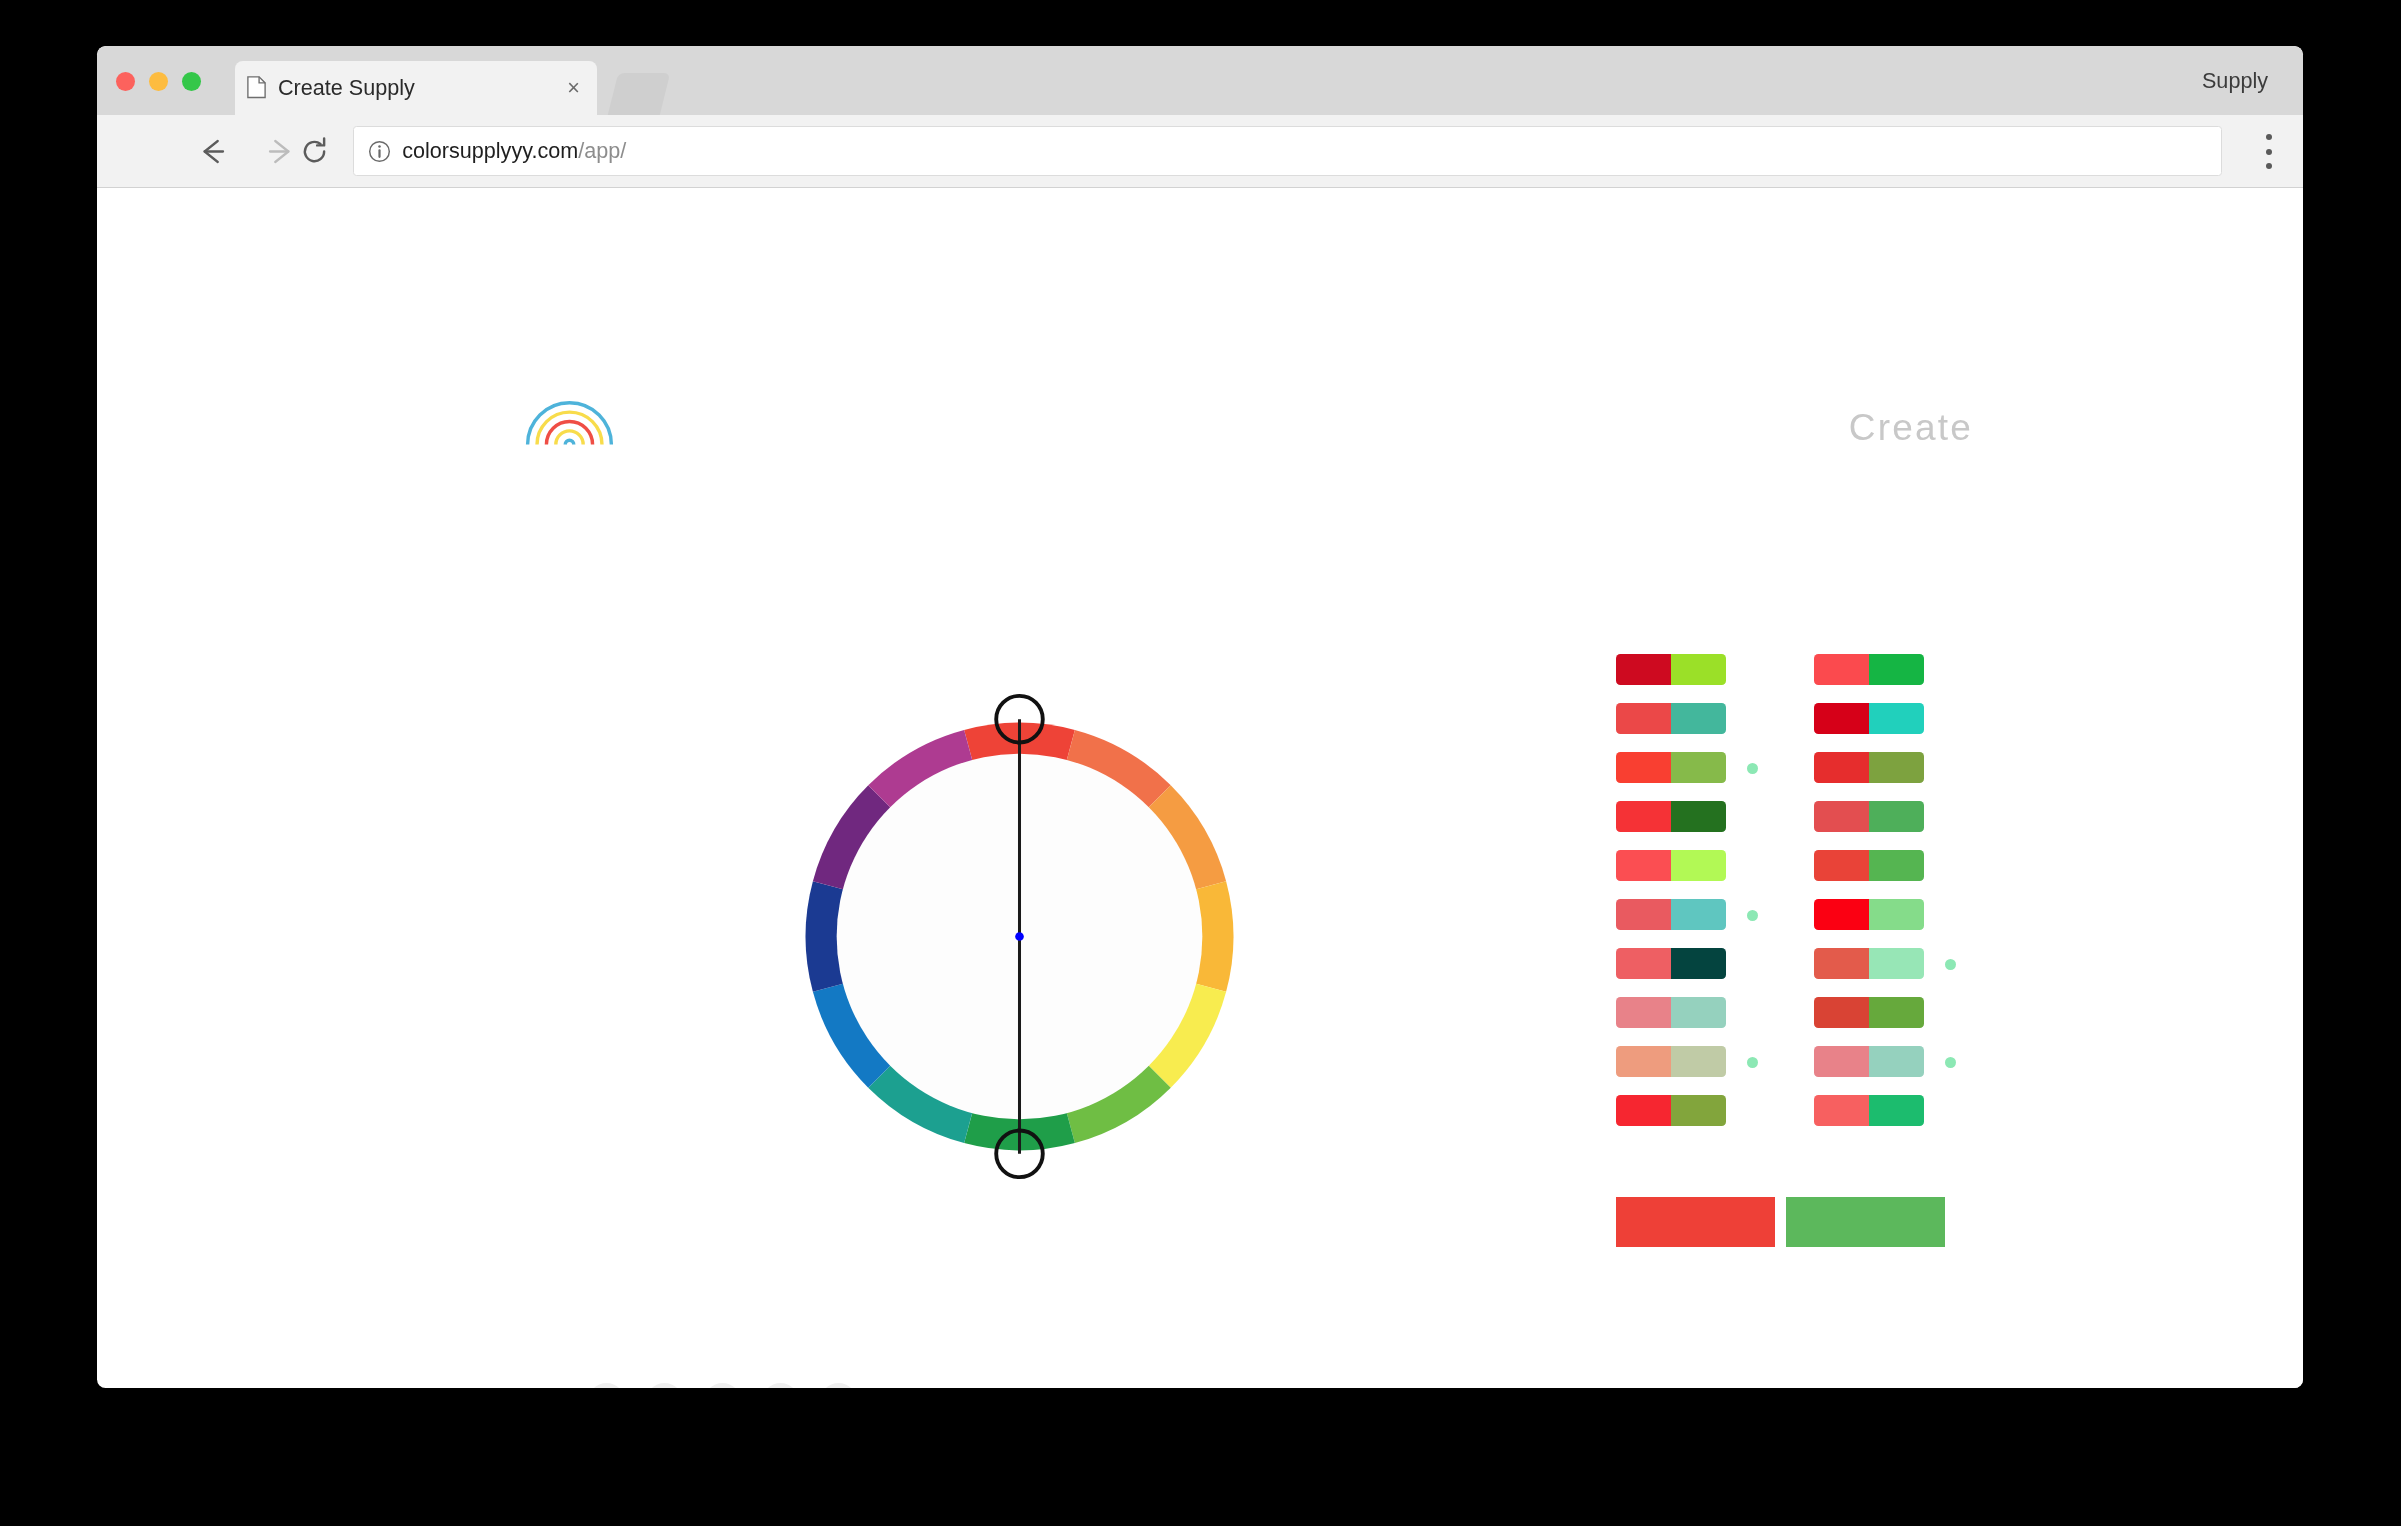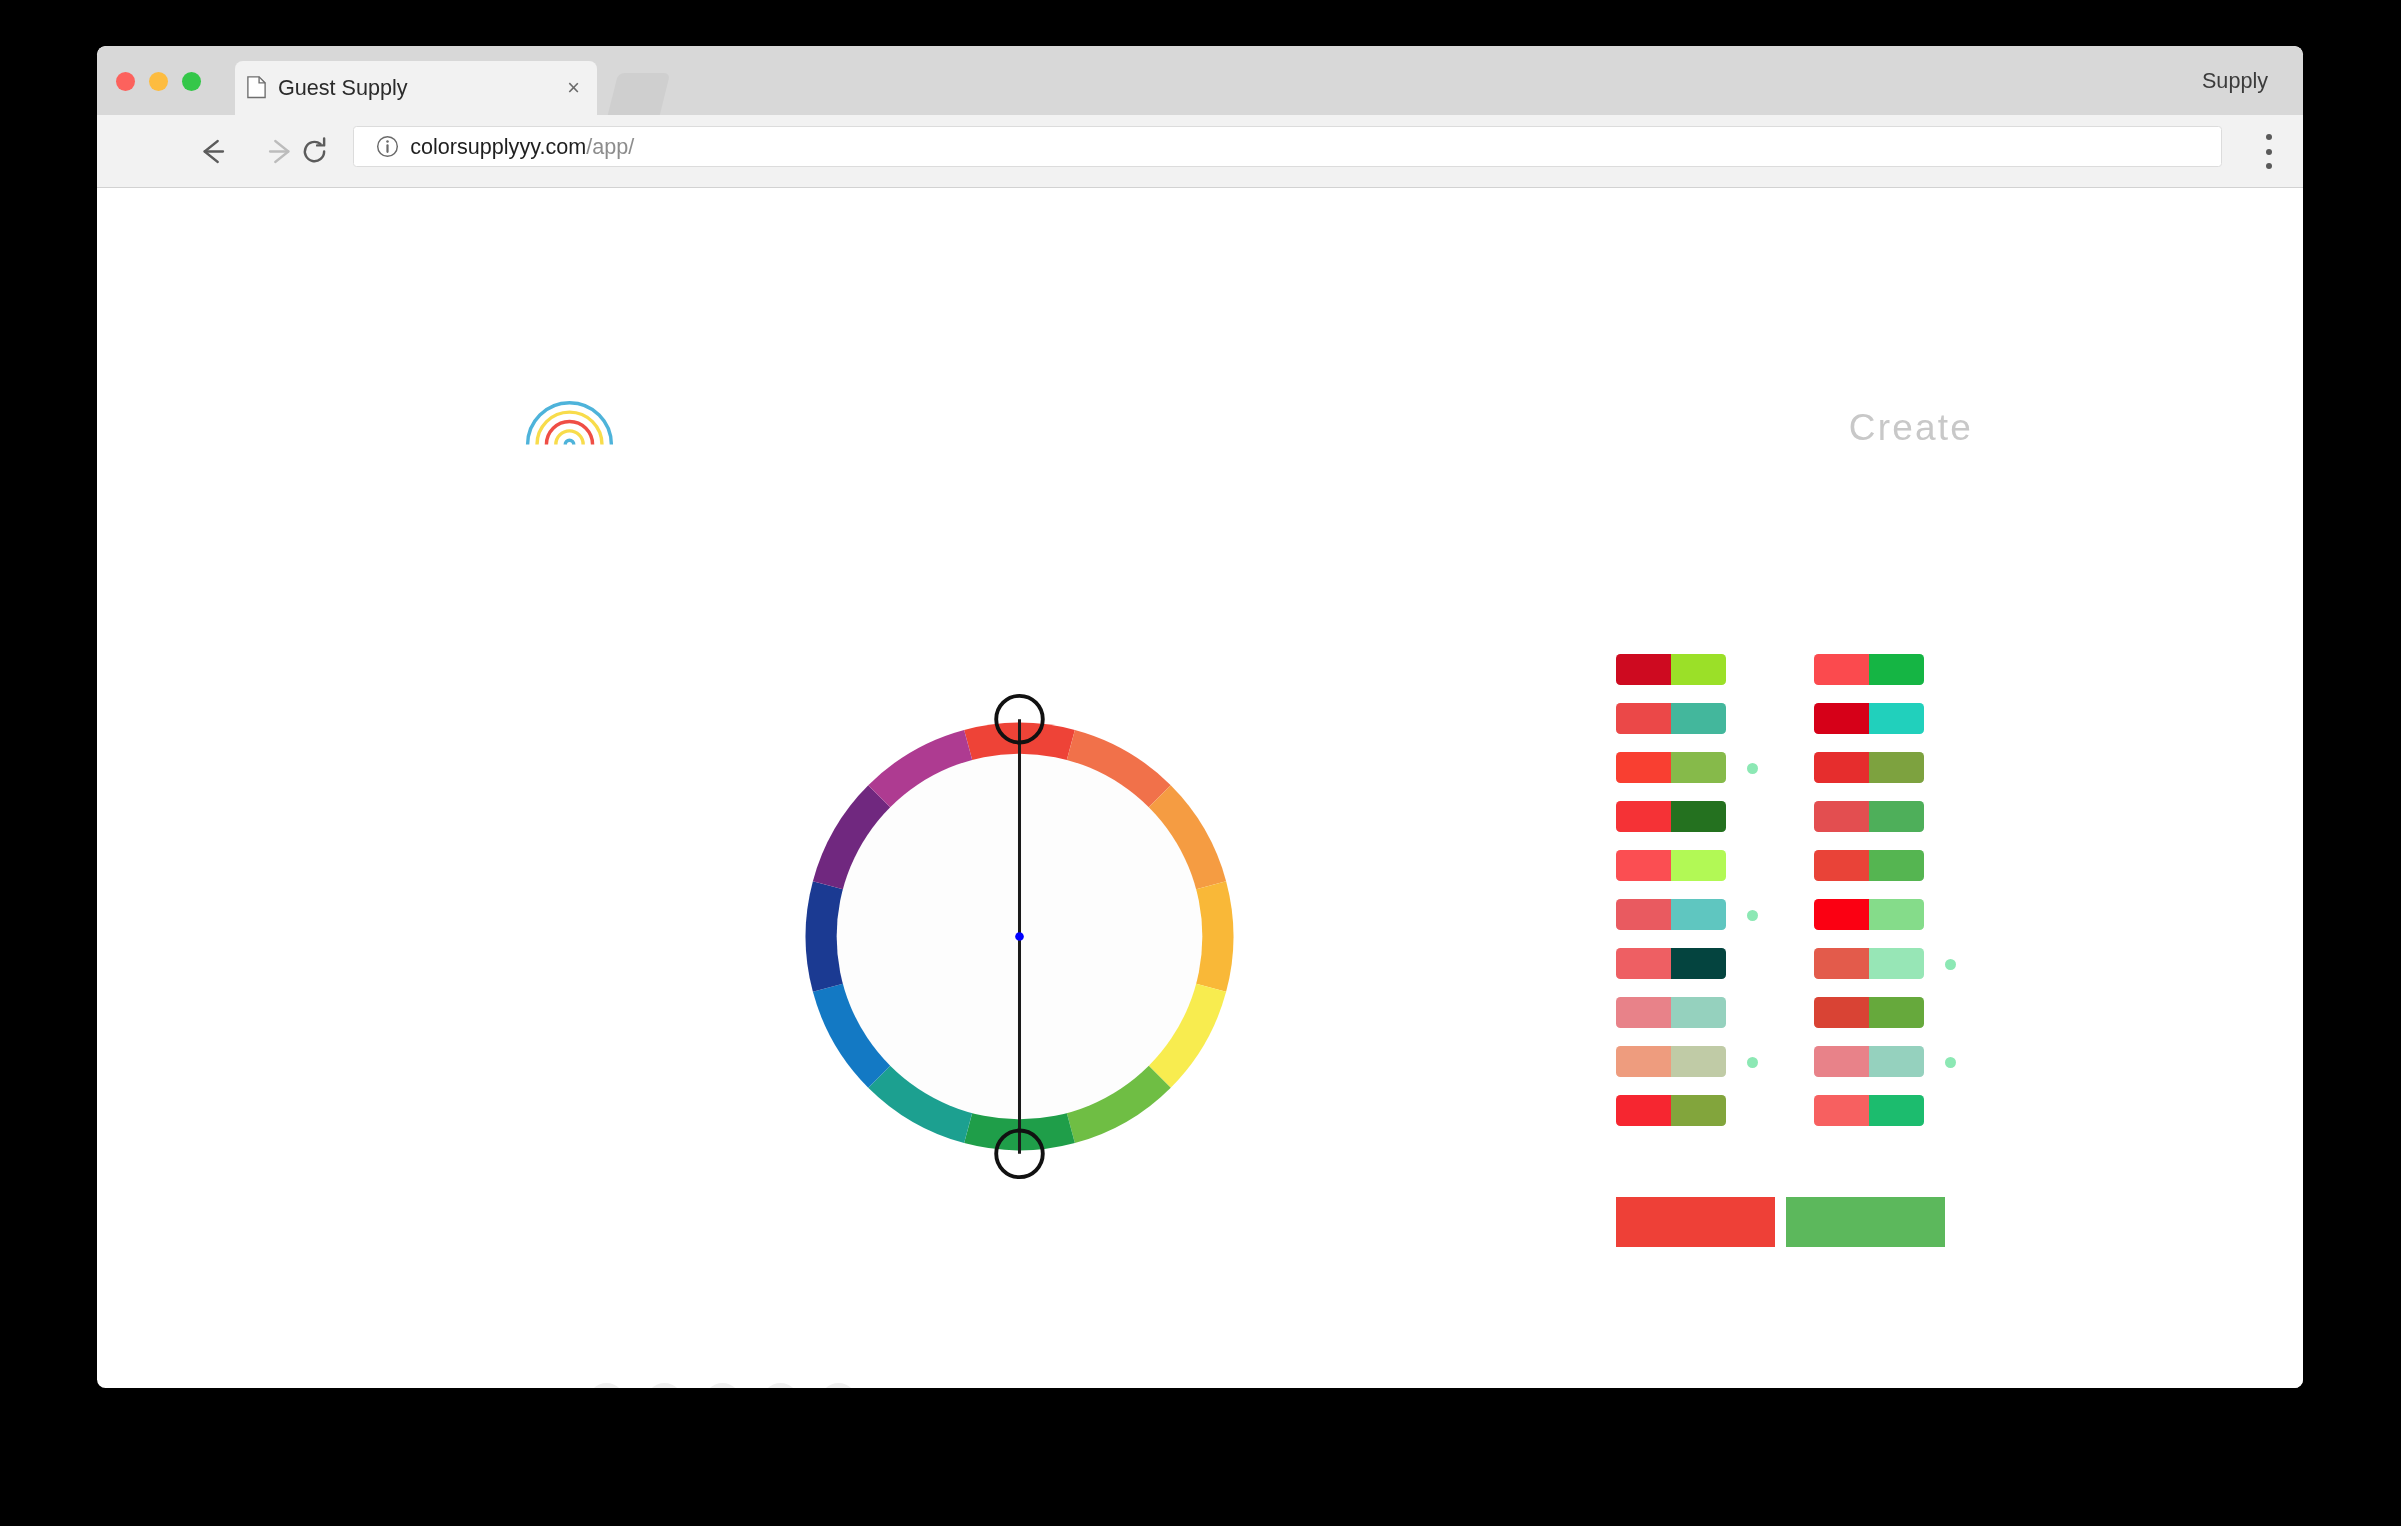--- a/index.html
+++ b/index.html
@@ -118,27 +118,27 @@
   }
   #nav-back { left: 98px; }
   #nav-forward { left: 166px; color: #bcbcbc; }
   #nav-reload { left: 200px; }
 
   #omnibox {
     position: absolute;
     left: 256px;
     top: 11.2px;
     right: 81px;
-    height: 41px;
+    height: 50px;
     background: #ffffff;
     border: 0.9px solid #dcdcdc;
     border-radius: 3.5px;
     display: flex;
     align-items: center;
-    padding-left: 22px;
+    padding-left: 14px;
     box-sizing: border-box;
   }
   #omnibox .info-icon {
     width: 23px;
     height: 23px;
     margin-right: 11.2px;
     flex: 0 0 auto;
   }
   #omnibox .url-text {
     font-size: 21.6px;
@@ -297,21 +297,21 @@
       <div class="light red"></div>
       <div class="light yellow"></div>
       <div class="light green"></div>
     </div>
 
     <div id="tab-active">
       <svg class="page-icon" viewBox="0 0 22 26">
         <path d="M1 1 h13 l7 7 v17 h-20 z" fill="#ffffff" stroke="#6e6e6e" stroke-width="1.6"></path>
         <path d="M14 1 v7 h7" fill="none" stroke="#6e6e6e" stroke-width="1.6"></path>
       </svg>
-      <span class="tab-title">Guest Supply</span>
+      <span class="tab-title">Create Supply</span>
       <span class="tab-close">×</span>
     </div>
 
     <div id="tab-new"></div>
 
     <div id="guest-label">Supply</div>
   </div>
 
   <div id="toolbar">
     <svg class="nav-btn" id="nav-back" viewBox="0 0 40 40">

